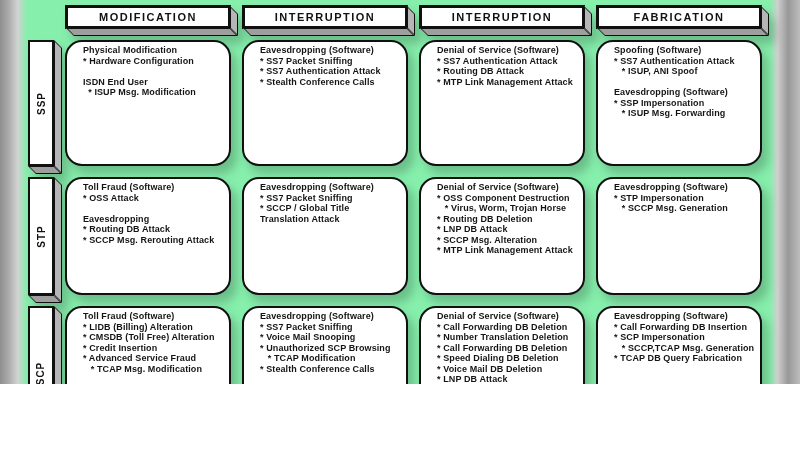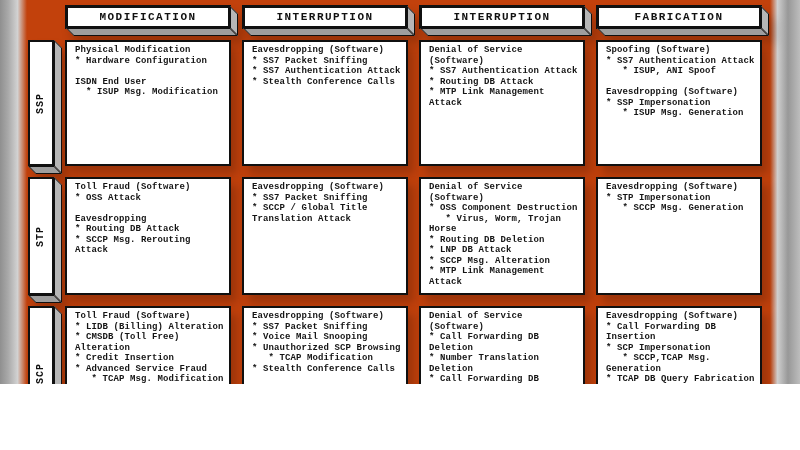--- a/index.html
+++ b/index.html
@@ -1,21 +1,21 @@
 <!DOCTYPE html>
 <html><head>
 <meta charset="utf-8">
 <style>
   html,body{margin:0;padding:0;}
   .stage{
     position:relative;
     width:800px;height:384px;
-    background:#c2410c;
+    background:#86efac;
     overflow:hidden;
-    font-family:Liberation Mono, monospace;
+    font-family:Liberation Sans, sans-serif;
   }
   .edge-band-left{
     position:absolute;left:0;top:0;width:27px;height:100%;z-index:0;
     background:linear-gradient(90deg,#8f8f8f 0%,#a9a9a9 30%,#d2d2d2 65%,rgba(242,242,242,0) 100%);
   }
   .edge-band-right{
     position:absolute;right:0;top:0;width:30px;height:100%;z-index:0;
     background:linear-gradient(270deg,#bdbdbd 0%,#989898 40%,#cfcfcf 75%,rgba(242,242,242,0) 100%);
   }
   .grid{
@@ -59,25 +59,26 @@
   .rlabel{
     grid-column:1;
     display:flex;align-items:center;justify-content:center;
   }
   .rlabel .vtext{
     transform:rotate(-90deg);
     font-size:10px;font-weight:bold;letter-spacing:1px;color:#111;
     white-space:nowrap;
   }
   .cell{
-    padding:3px 2px 3px 8px;
+    padding:3px 2px 3px 16px;
     font-size:9px;font-weight:bold;line-height:10.5px;
     letter-spacing:0.1px;color:#141414;
     white-space:pre-wrap;
     overflow:hidden;
+    border-radius:17px;
   }
 </style>
 </head>
 <body>
 
 <div class="stage">
   <div class="edge-band-left"></div>
   <div class="edge-band-right"></div>
 
   <div class="grid">
@@ -102,21 +103,21 @@
     <div class="b3 cell" style="grid-row:2;grid-column:4">Denial of Service (Software)
 * SS7 Authentication Attack
 * Routing DB Attack
 * MTP Link Management Attack</div>
     <div class="b3 cell" style="grid-row:2;grid-column:5">Spoofing (Software)
 * SS7 Authentication Attack
    * ISUP, ANI Spoof
 
 Eavesdropping (Software)
 * SSP Impersonation
-   * ISUP Msg. Generation</div>
+   * ISUP Msg. Forwarding</div>
 
     <div class="b3 rlabel" style="grid-row:3">
       <span class="vtext">STP</span>
     </div>
     <div class="b3 cell" style="grid-row:3;grid-column:2">Toll Fraud (Software)
 * OSS Attack
 
 Eavesdropping
 * Routing DB Attack
 * SCCP Msg. Rerouting Attack</div>

